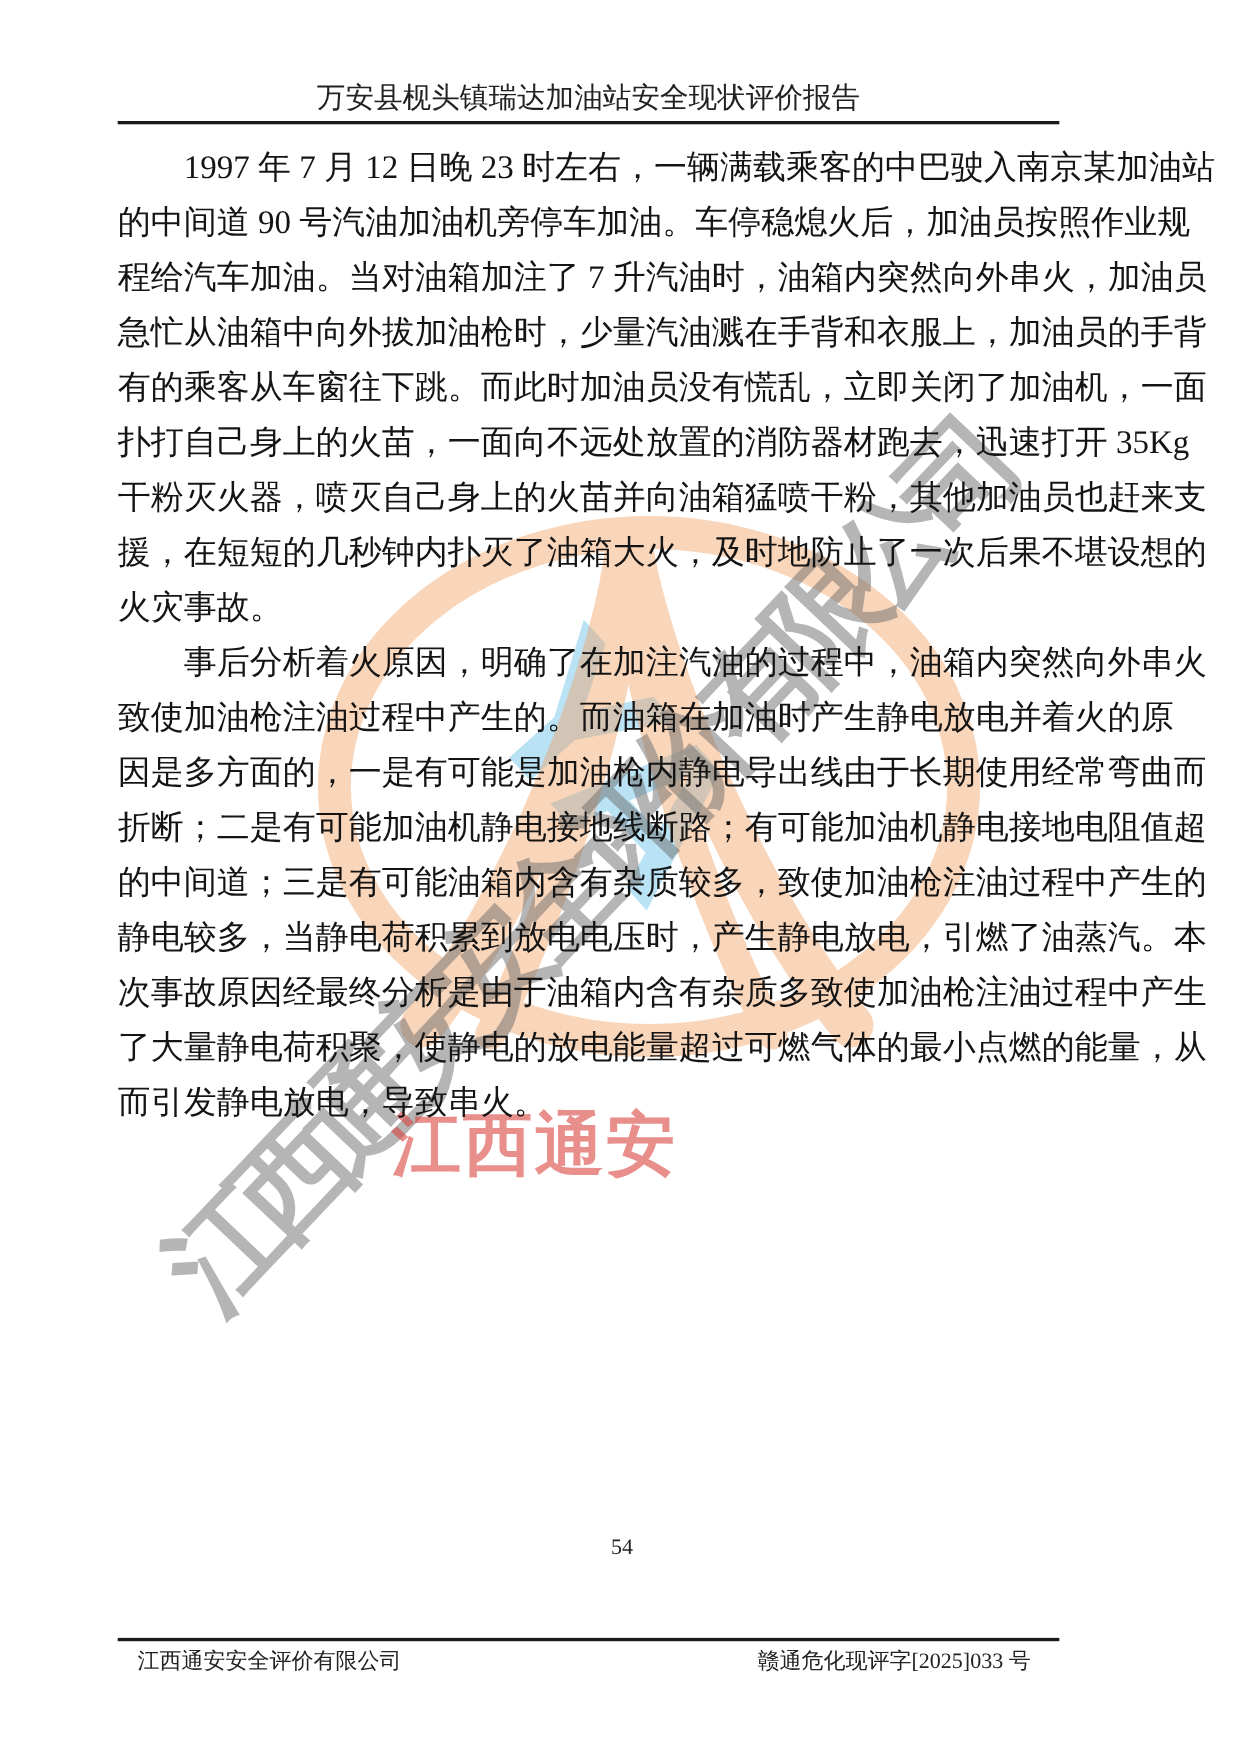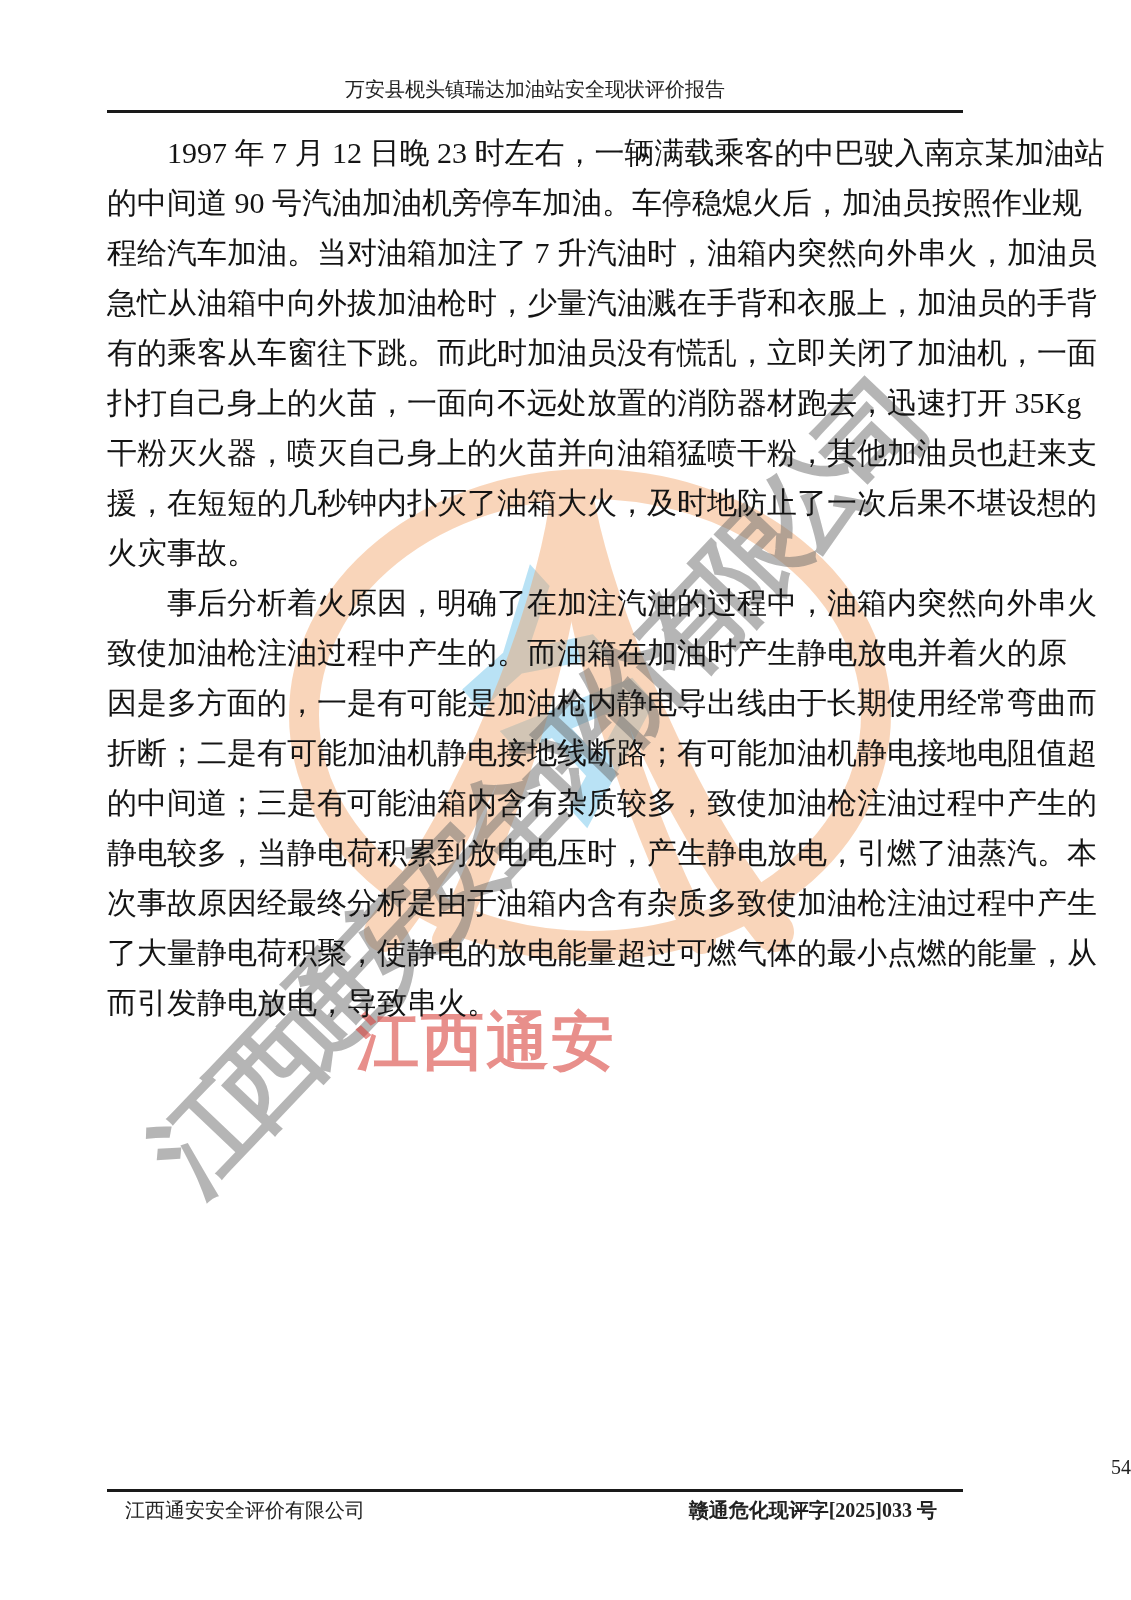--- a/index.html
+++ b/index.html
@@ -36,53 +36,53 @@
     font-family:"Liberation Sans","DejaVu Sans",sans-serif;
     font-weight:bold;font-size:63px;line-height:1;
     letter-spacing:2px;white-space:nowrap;
     opacity:.6;
   }
 
   
   .content{position:absolute;inset:0;z-index:10;}
   .doc-title{
     position:absolute;left:107px;top:74px;width:856px;
-    text-align:center;font-size:20px;line-height:30px;color:#222;
+    text-align:center;font-size:26px;line-height:30px;color:#222;
   }
   .header-rule{
     position:absolute;left:107px;top:110px;width:856px;height:3px;
     background:#1a1a1a;
   }
   .body-text{
     position:absolute;left:107px;top:128px;width:856px;
     font-size:30px;color:#141414;
   }
   .bodyline{
     height:50px;line-height:50px;
     text-align:justify;text-align-last:justify;
     white-space:nowrap;
   }
   .bodyline.para-first{text-indent:2em;}
   .bodyline.para-last{text-align-last:left;}
 
   .page-number{
-    position:absolute;left:0;top:1456px;width:1131px;
-    text-align:right;font-size:20px;color:#222;
+    position:absolute;left:0;top:1396px;width:1131px;
+    text-align:center;font-size:20px;color:#222;
   }
   .footer-rule{
     position:absolute;left:107px;top:1489px;width:856px;height:3px;
     background:#1a1a1a;
   }
   .footer-left{
     position:absolute;left:125px;top:1497px;
     font-size:20px;line-height:26px;color:#222;
   }
   .footer-right{
     position:absolute;right:194px;top:1497px;
-    font-size:20px;line-height:26px;color:#222;font-weight:bold;
+    font-size:20px;line-height:26px;color:#222;
   }
 </style>
 </head>
 <body>
 
 <div class="page">
 
   <div class="wm-layer">
     <div class="wm-blue" style="color: rgb(117, 199, 236);">YA</div>
 

